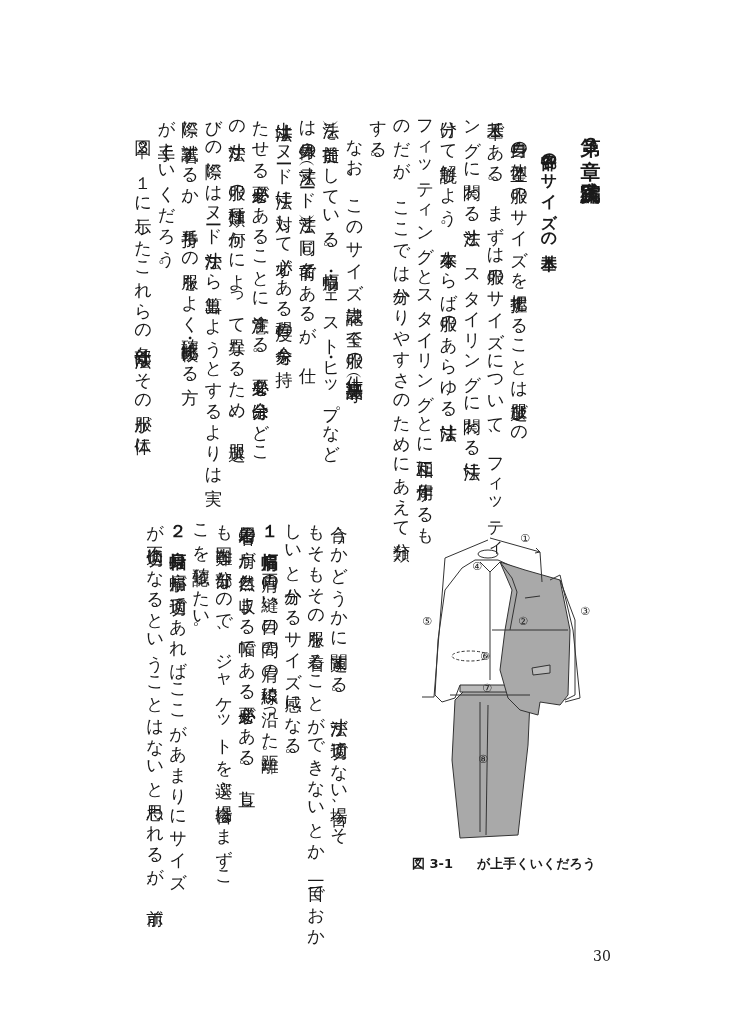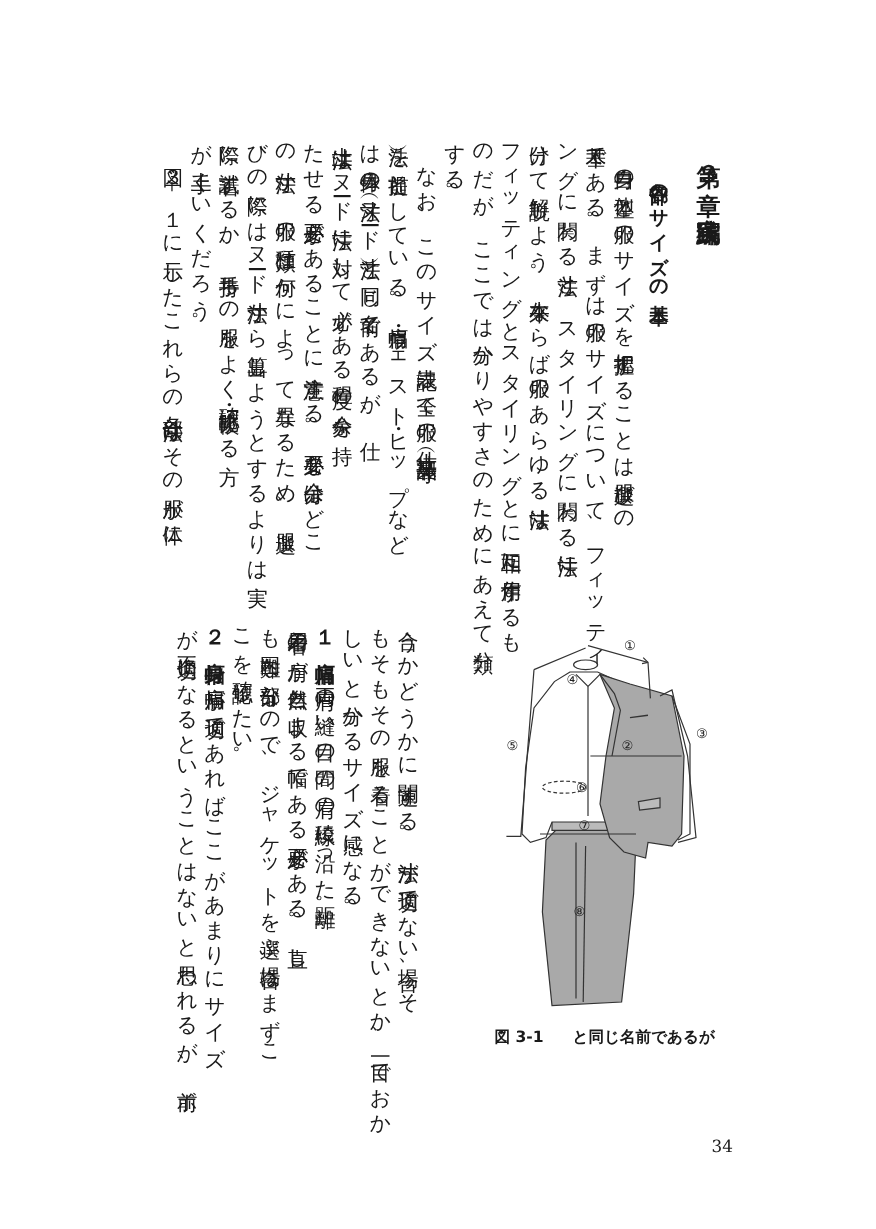--- a/index.html
+++ b/index.html
@@ -92,16 +92,16 @@
     <text x="160" y="95">③</text>
     <text x="52" y="50">④</text>
     <text x="2" y="105">⑤</text>
     <text x="60" y="140">⑥</text>
     <text x="62" y="172">⑦</text>
     <text x="58" y="243">⑧</text>
   </g>
 </svg>
 
 <div class="caption">
-  <span class="num">図 3-1</span><span>と同じ名前であるが</span>
+  <span class="num">図 3-1</span><span>が上手くいくだろう</span>
 </div>
 
-<div class="pagenum">34</div>
+<div class="pagenum">30</div>
 
 </body></html>

